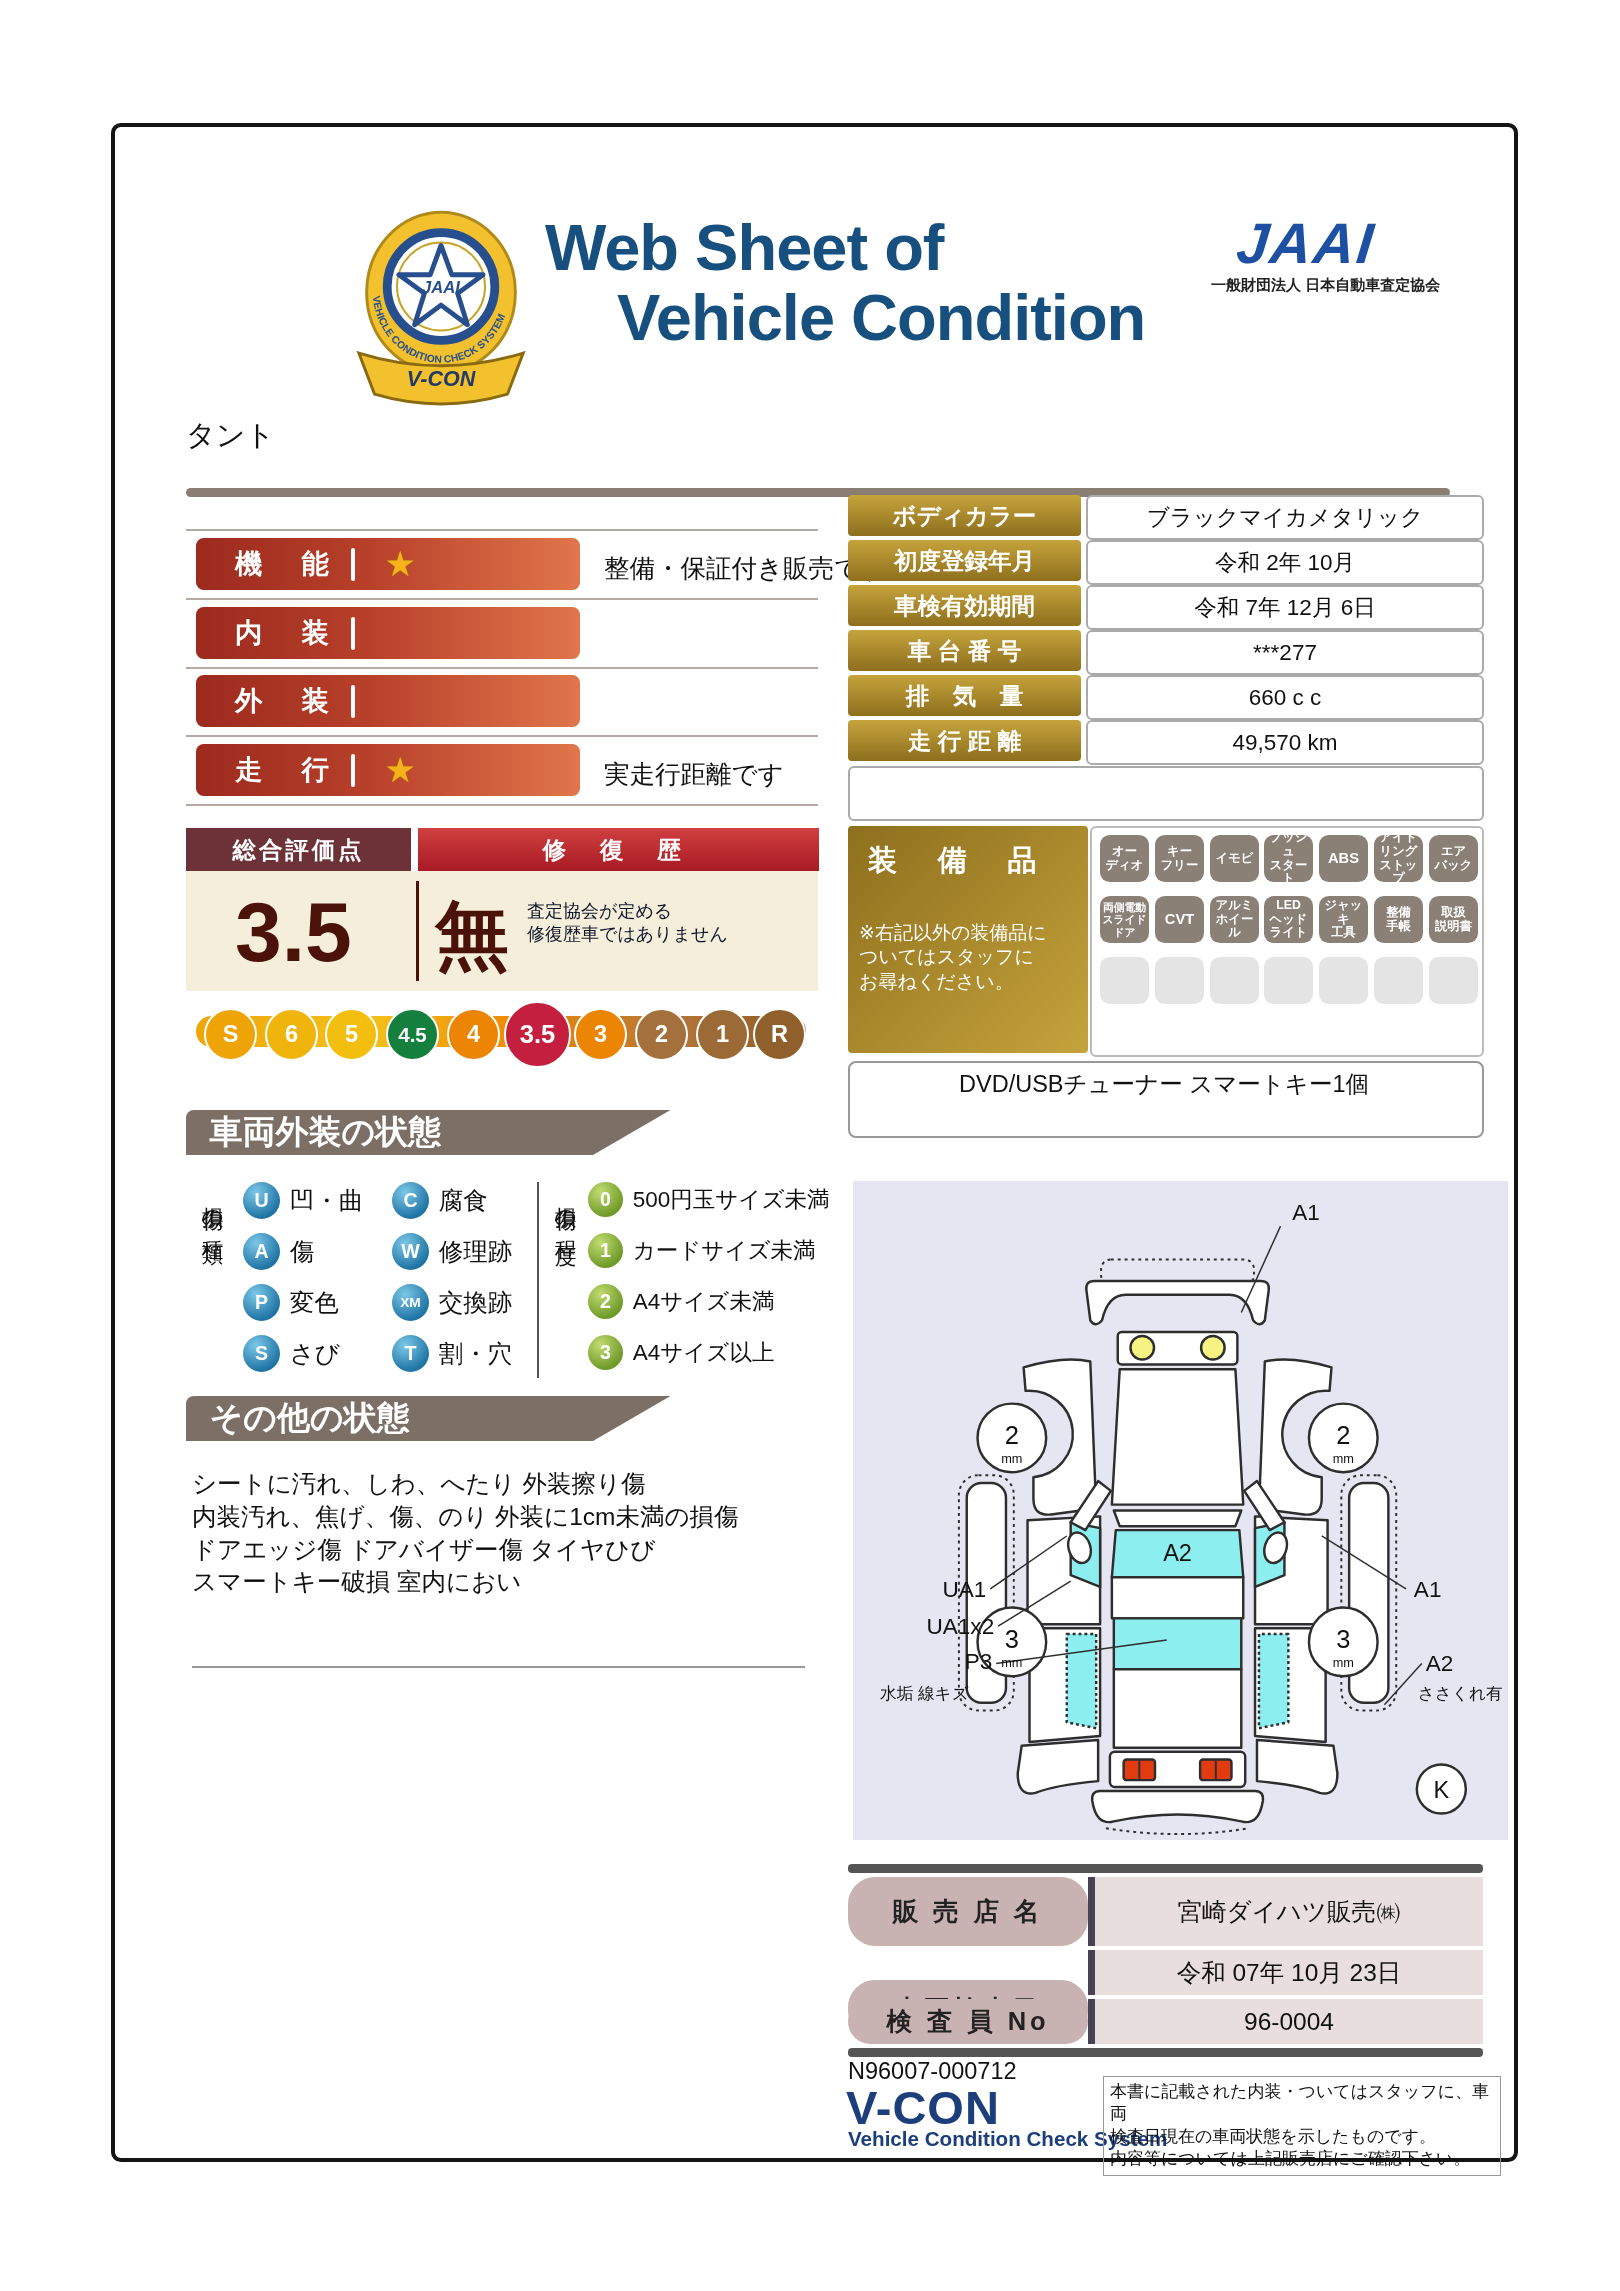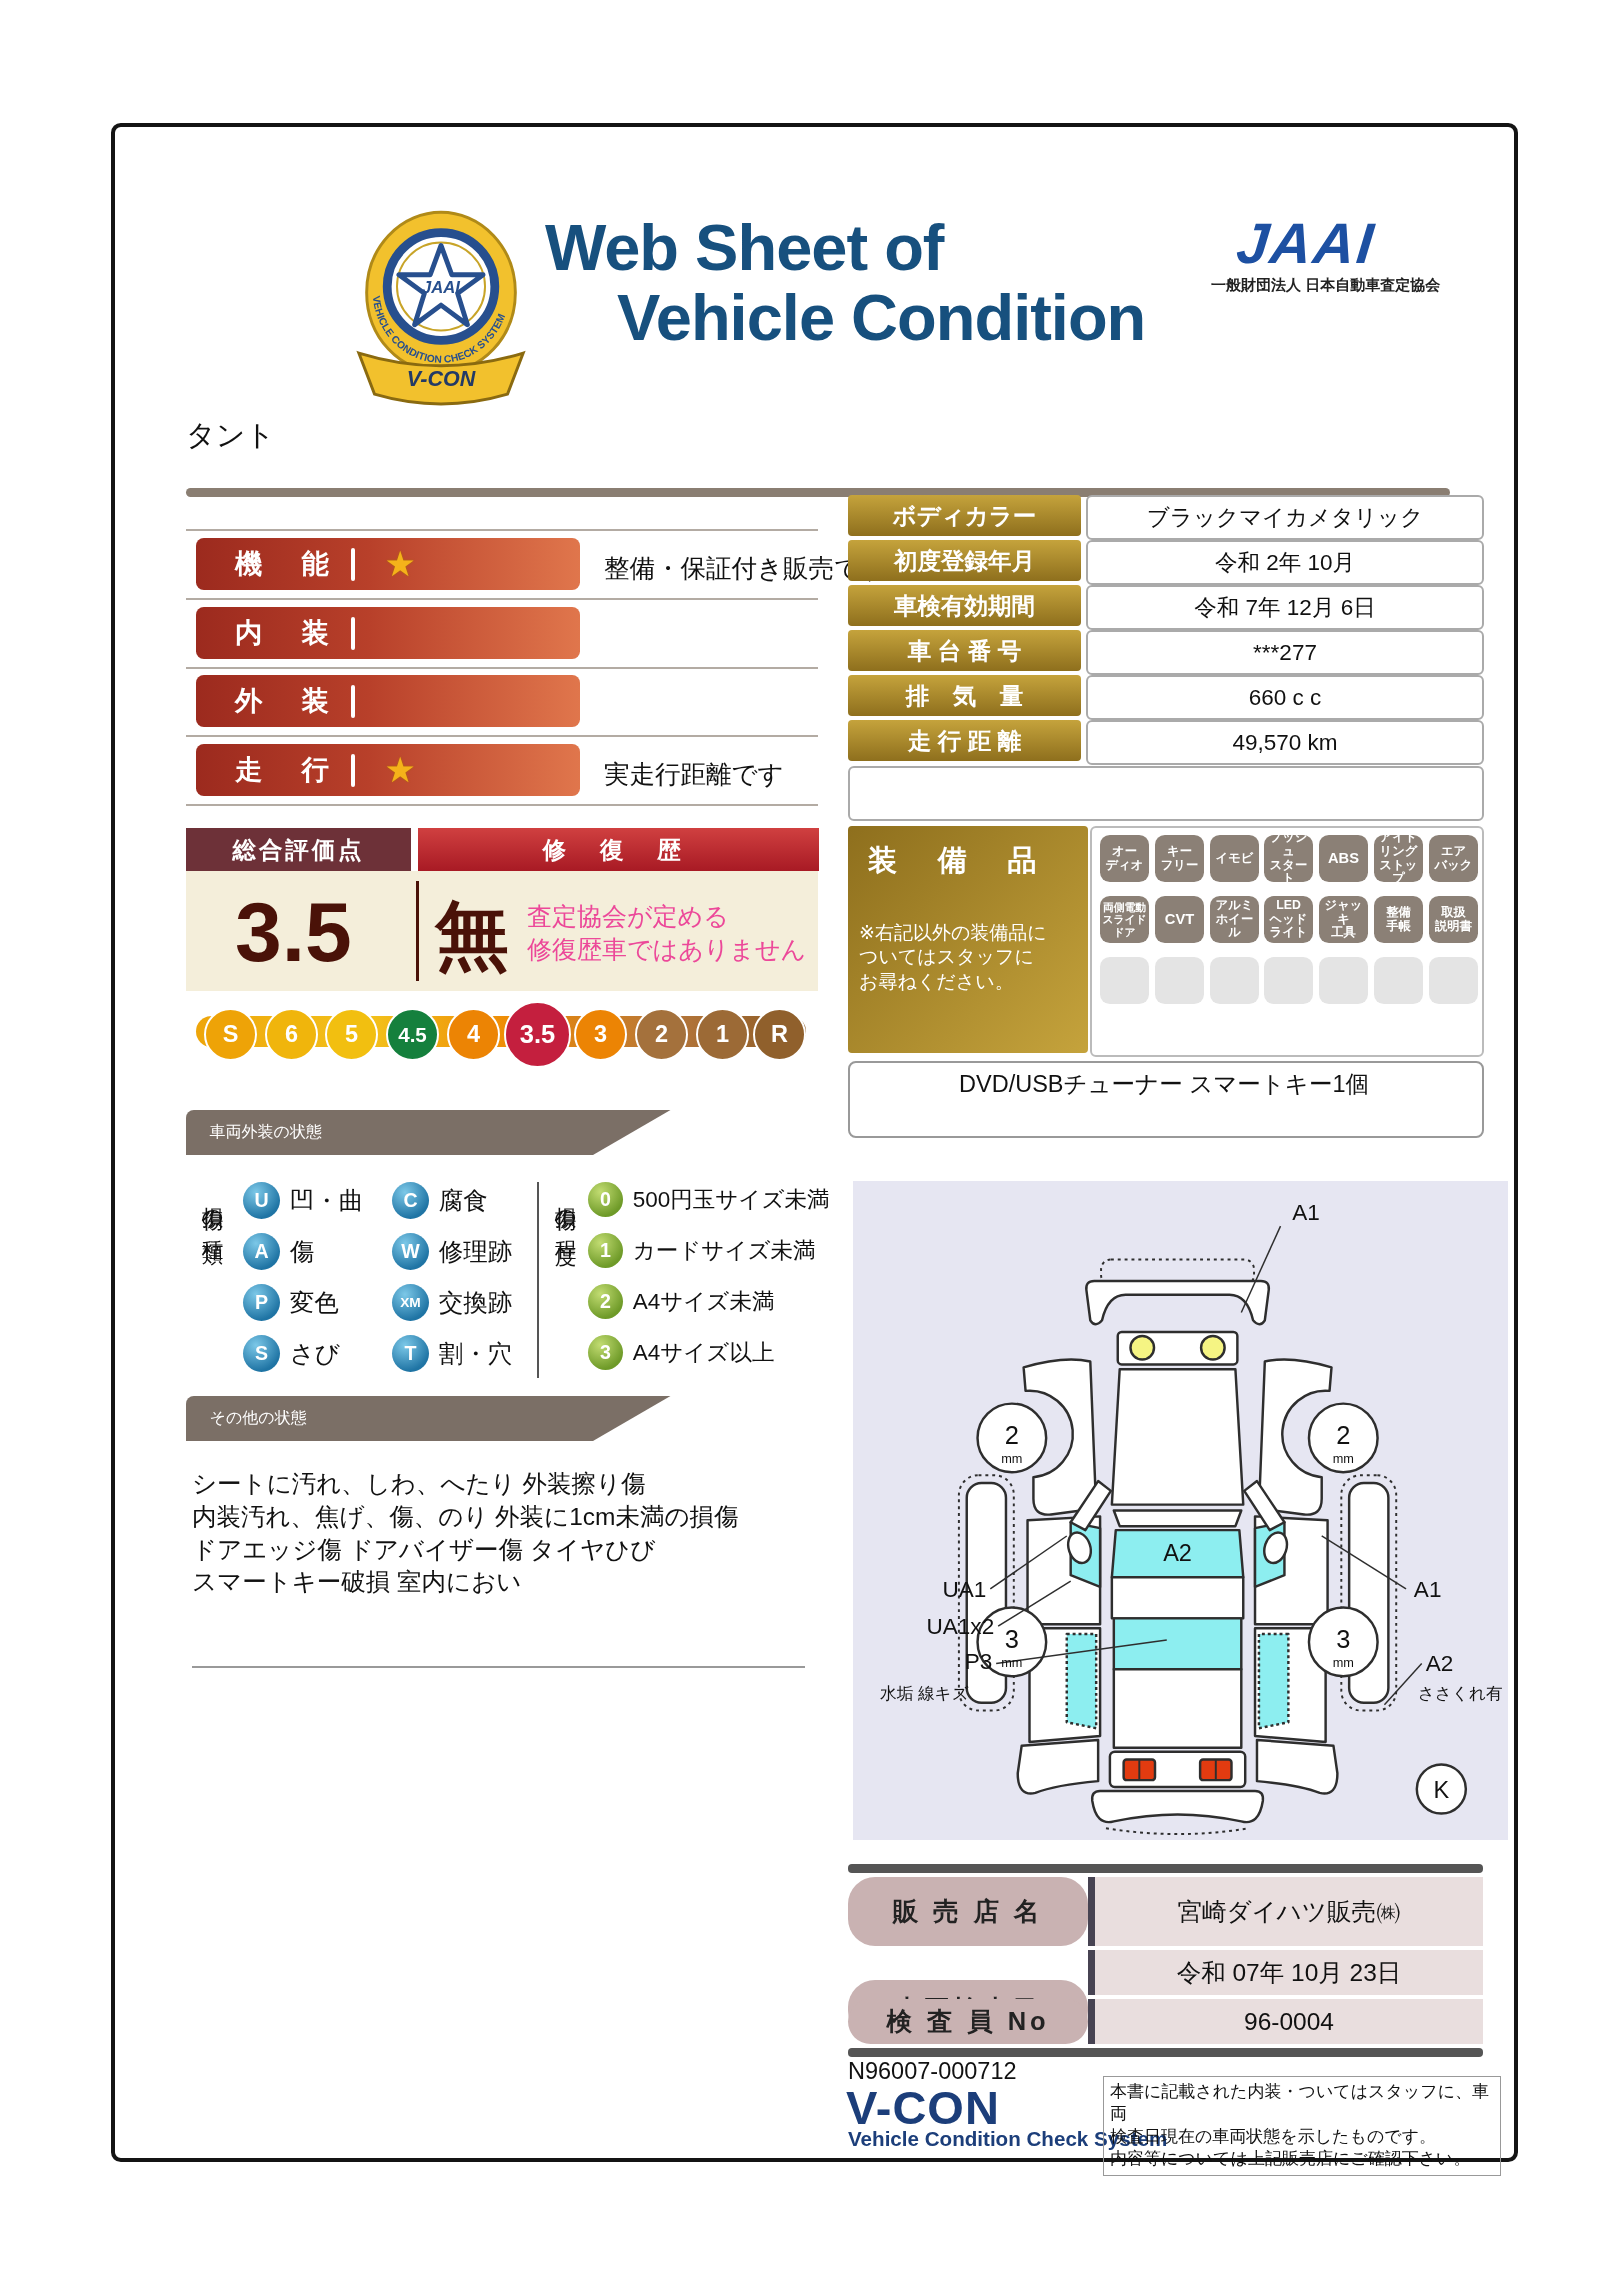--- a/index.html
+++ b/index.html
@@ -20,26 +20,26 @@
   .rate-pipe{display:inline-block;width:4.9px;height:33px;background:#fff;margin-left:15.7px;border-radius:2px;}
   .star{font-size:35px;color:#f5b21a;text-shadow:0 0 2px #a87400;margin-left:29px;}
   .rate-note{font-size:25.5px;color:#111;}
   .ov-head-l{background:#6d3138;color:#fff;font-size:23.5px;font-weight:bold;letter-spacing:2.9px;
              display:flex;align-items:center;justify-content:center;}
   .ov-head-r{background:linear-gradient(180deg,#d04040,#a81a24);color:#fff;font-size:23.5px;font-weight:bold;
              letter-spacing:13.7px;display:flex;align-items:center;justify-content:center;}
   .ov-body{background:#f4eeda;}
   .score-big{font-size:84px;font-weight:bold;color:#4a1208;}
   .mu{font-size:74px;font-weight:bold;color:#4a1208;}
-  .mu-note{font-size:25px;color:#ec4899;line-height:1.3;}
+  .mu-note{font-size:18px;color:#0f172a;line-height:1.3;}
   .scale-bar{background:linear-gradient(90deg,#eea50a 0%,#f3c21b 28%,#ee8a05 52%,#b5763a 78%,#8a5a26 100%);
              border-radius:15.7px;}
   .sc{position:absolute;border-radius:50%;border:2.9px solid #fff;color:#fff;font-weight:bold;
       display:flex;align-items:center;justify-content:center;}
-  .sec-head{background:#7b6f66;color:#fff;font-size:16px;font-weight:normal;display:flex;align-items:center;
+  .sec-head{background:#7b6f66;color:#fff;font-size:33px;font-weight:bold;display:flex;align-items:center;
             padding-left:23.5px;clip-path:polygon(0 0,100% 0,84% 100%,0 100%);border-top-left-radius:7.8px;}
   .vtitle{writing-mode:vertical-rl;font-size:21.6px;letter-spacing:2.9px;color:#111;}
   .ball{border-radius:50%;color:#fff;font-weight:bold;display:flex;align-items:center;justify-content:center;
         flex:0 0 auto;}
   .ball-b{background:radial-gradient(circle at 35% 28%,#7cc8e8,#1f74a4 72%);}
   .ball-g{background:radial-gradient(circle at 35% 28%,#c2dc72,#6e9a28 72%);}
   .leg-item{position:absolute;display:flex;align-items:center;}
   .leg-label{font-size:24.5px;margin-left:9.8px;white-space:nowrap;}
   .gold{background:linear-gradient(180deg,#c5a33c,#8e6f1d);color:#fff;font-weight:bold;border-radius:3.9px;
         display:flex;align-items:center;justify-content:center;}

